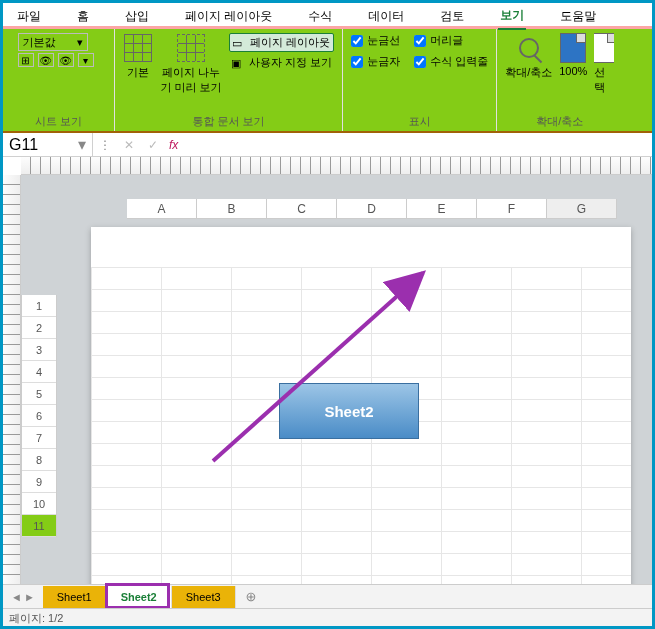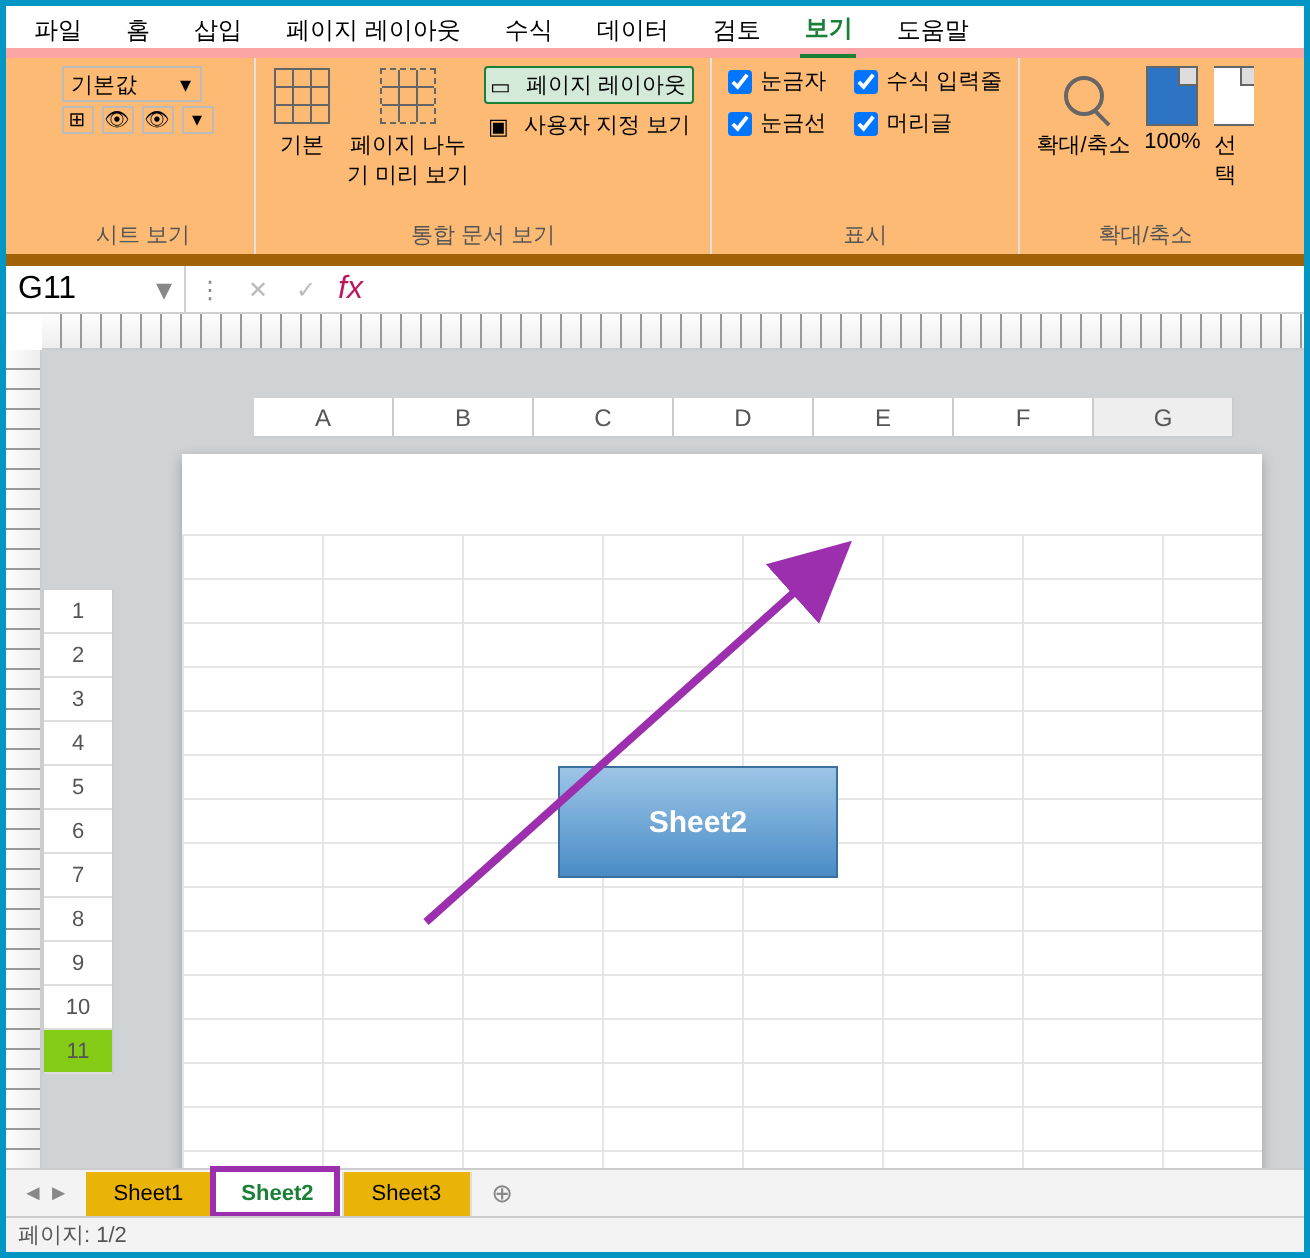--- a/index.html
+++ b/index.html
@@ -1,38 +1,38 @@
 <!DOCTYPE html>
 <html><head>
 <meta charset="utf-8">
 <style>
   * { box-sizing: border-box; margin: 0; padding: 0; font-family: "Malgun Gothic", sans-serif; }
   body { background: #fff; width: 655px; height: 629px; overflow: hidden; border: 3px solid #0097c4; position: relative; }
-  .menubar { display: flex; gap: 18px; padding: 4px 12px 0 12px; font-size: 12px; height: 26px; align-items: center; border-bottom: 5px solid #fca5a5;}
+  .menubar { display: flex; gap: 32px; padding: 4px 12px 0 12px; font-size: 12px; height: 26px; align-items: center; border-bottom: 3px solid #fca5a5;}
   .menubar .tab { padding: 4px 2px; cursor: pointer; }
   .menubar .tab.active { color: #1a7f37; font-weight: bold; border-bottom: 2px solid #1a7f37; }
-  .ribbon { display: flex; background: #fdba74; border-bottom: 6px solid #a16207; height: 104px; padding-left: 13px; }
+  .ribbon { display: flex; background: #84cc16; border-bottom: 2px solid #a16207; height: 104px; }
   .group { border-right: 1px solid #e0e0e0; padding: 4px 8px 2px 8px; display: flex; flex-direction: column; justify-content: space-between; align-items: center; }
   .group-body { display: flex; gap: 6px; align-items: flex-start; }
   .group-label { font-size: 11px; color: #555; text-align: center; padding-top: 2px;}
   .btn-v { display: flex; flex-direction: column; align-items: center; font-size: 11px; gap: 2px; cursor: pointer;}
   .btn-v .ic { width: 30px; height: 30px; display:flex; align-items:center; justify-content:center;}
   .small-stack { display:flex; flex-direction:column; gap:2px;}
   .small-btn { display:flex; align-items:center; gap:4px; font-size:11px; cursor:pointer; padding: 1px 2px;}
   .small-btn.active { background:#d4ead9; border:1px solid #1a7f37; border-radius:2px;}
   .chk { display:flex; align-items:center; gap:4px; font-size:11px; cursor:pointer;}
   .chk input { width:12px; height:12px;}
   .sheetview-left { display:flex; flex-direction:column; gap:2px; padding-right:6px;}
   .sv-row { display:flex; gap:4px; align-items:center;}
   .dd { width:70px; height:18px; border:1px solid #bbb; font-size:11px; display:flex; align-items:center; padding:0 4px; justify-content:space-between;}
   .eye { width:16px; height:14px; border:1px solid #bbb; font-size:10px; display:flex; align-items:center; justify-content:center;}
   .namebox-row { display:flex; align-items:center; border-bottom:1px solid #d0d0d0; height:24px;}
   .namebox { width:90px; border-right:1px solid #d0d0d0; font-size:16px; padding:0 6px; display:flex; align-items:center; justify-content:space-between; height:100%;}
   .fx-btn { width:24px; text-align:center; color:#888; font-size:12px; cursor:pointer;}
-  .fx-label { font-style: italic; color:#be185d; font-size:16px; padding:0 4px;}
+  .fx-label { font-style: italic; color:#be185d; font-size:12px; padding:0 4px;}
   .formula-input { flex:1; height:100%; border:none; outline:none; font-size:12px; padding:0 4px;}
   .ruler-h { height:18px; background: linear-gradient(#fdfdfd,#eee); border-bottom:1px solid #ccc; position:relative; overflow:hidden; margin-left:18px;}
   .ruler-h::before{content:""; position:absolute; left:0; right:0; top:0; bottom:0;
     background: repeating-linear-gradient(to right, transparent 0, transparent 9px, #999 9px, #999 10px);}
   .workarea { position:relative; height: calc(629px - 6px - 26px - 104px - 24px - 18px - 24px - 18px); background:#cfd3d6; display:flex;}
   .ruler-v { width:18px; background: linear-gradient(to right,#fdfdfd,#eee); border-right:1px solid #ccc; position:relative;}
   .ruler-v::before{content:""; position:absolute; left:0; right:0; top:0; bottom:0;
     background: repeating-linear-gradient(to bottom, transparent 0, transparent 9px, #999 9px, #999 10px);}
   .page-area { flex:1; position:relative; overflow:hidden;}
   .paper { position:absolute; left:70px; top:52px; width:540px; height:360px; background:#fff; box-shadow: 0 2px 6px rgba(0,0,0,.25);}
@@ -127,35 +127,35 @@
       </div>
     </div>
     <div class="group-label">통합 문서 보기</div>
   </div>
 
   <div class="group">
     <div class="group-body" style="flex-direction:column;gap:6px;align-items:flex-start">
       <div style="display:flex;gap:14px">
         <label class="chk">
             <input type="checkbox" checked="" style="">
+            <span>눈금선</span>
+          </label>
+        <label class="chk">
+            <input type="checkbox" checked="" style="">
+            <span>머리글</span>
+          </label>
+      </div>
+      <div style="display:flex;gap:14px">
+        <label class="chk">
+            <input type="checkbox" checked="" style="">
             <span>눈금자</span>
           </label>
         <label class="chk">
             <input type="checkbox" checked="" style="">
             <span>수식 입력줄</span>
-          </label>
-      </div>
-      <div style="display:flex;gap:14px">
-        <label class="chk">
-            <input type="checkbox" checked="" style="">
-            <span>눈금선</span>
-          </label>
-        <label class="chk">
-            <input type="checkbox" checked="" style="">
-            <span>머리글</span>
           </label>
       </div>
     </div>
     <div class="group-label">표시</div>
   </div>
 
   <div class="group" style="border-right:none">
     <div class="group-body">
       <div class="btn-v">
         <span class="ic">

